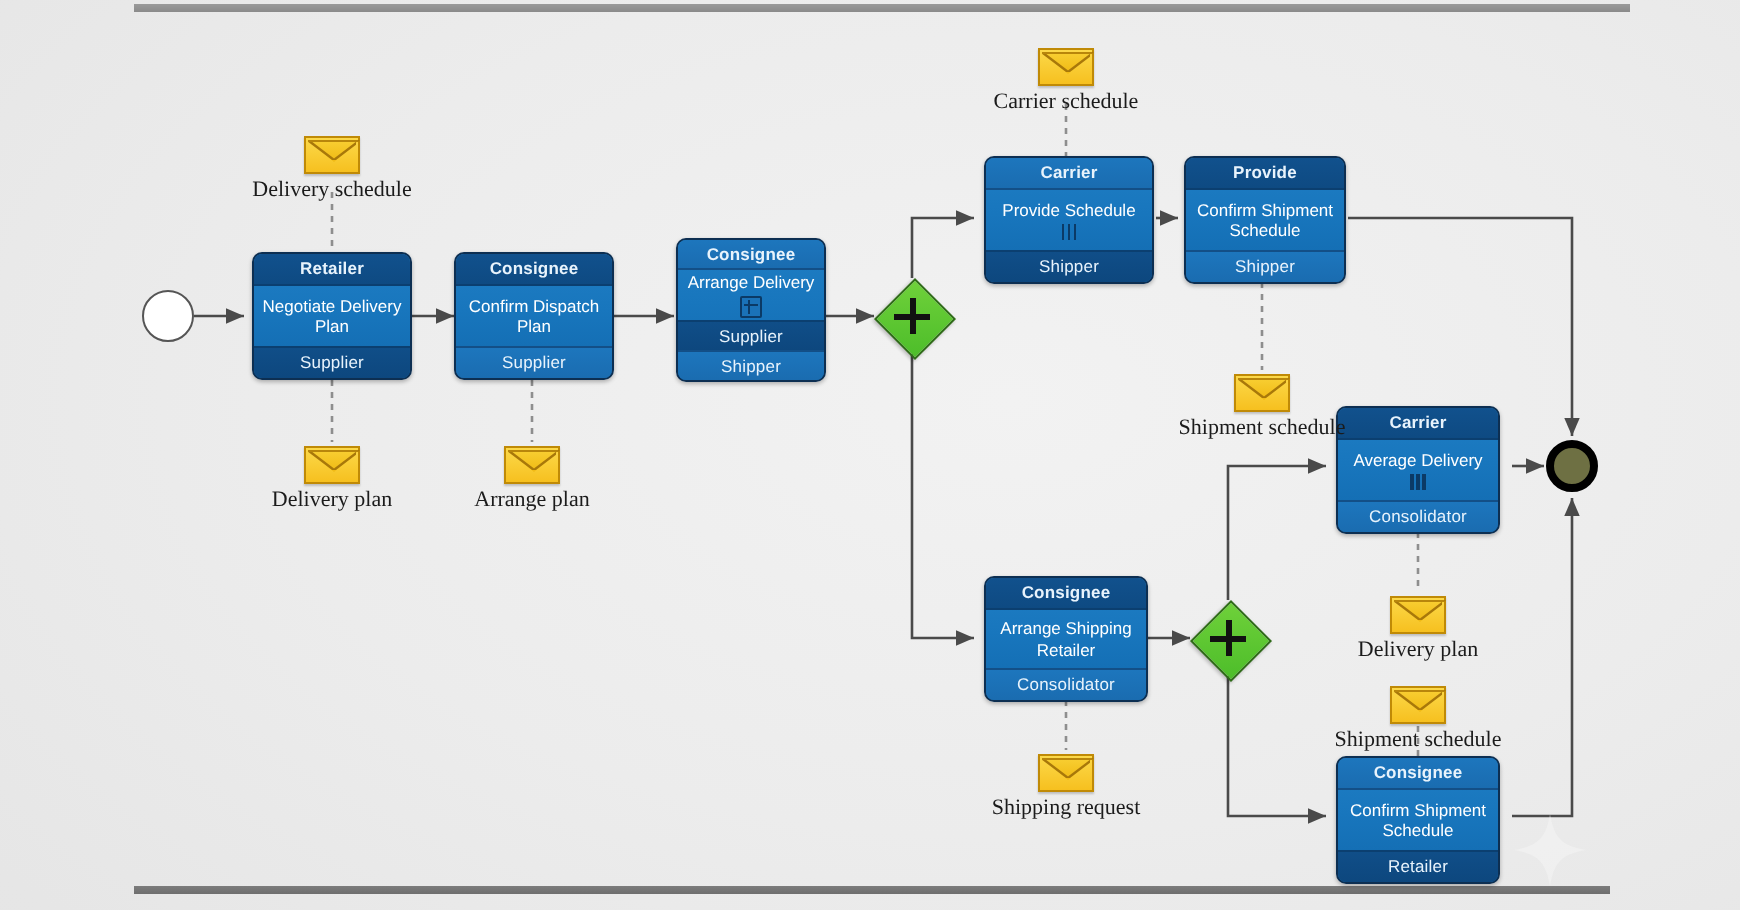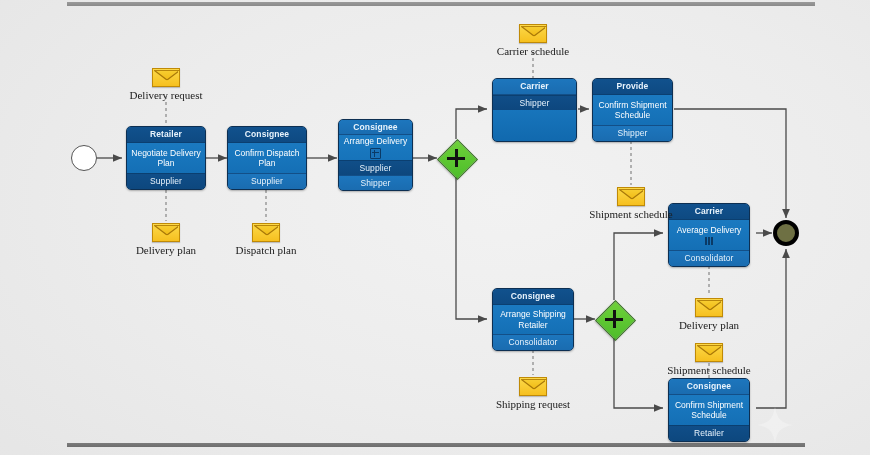--- a/index.html
+++ b/index.html
@@ -239,20 +239,28 @@
     <div class="taskbody">
       <span>Arrange Delivery</span>
       <span class="plusmark"></span>
     </div>
     <div class="lane foot">Supplier</div>
     <div class="lane foot light">Shipper</div>
   </div>
 
   <div class="task" style="left:492px;top:78px;width:85px;height:64px;">
     <div class="lane head light">Carrier</div>
+    <div class="taskbody">
+      <span>Provide Schedule</span>
+      <span class="mi">
+          <i></i>
+          <i></i>
+          <i></i>
+        </span>
+    </div>
     <div class="lane foot">Shipper</div>
   </div>
 
   <div class="task" style="left:592px;top:78px;width:81px;height:64px;">
     <div class="lane head">Provide</div>
     <div class="taskbody">Confirm Shipment Schedule</div>
     <div class="lane foot light">Shipper</div>
   </div>
 
   <div class="task" style="left:668px;top:203px;width:82px;height:64px;">
@@ -281,21 +289,21 @@
   </div>
 
   <div class="msg" style="left:112px;top:68px;width:108px;">
     <div class="env">
         <span class="env-v">
           <svg width="26" height="11" viewBox="0 0 26 11">
             <path d="M0.5,0.5 L13,10 L25.5,0.5" fill="none" stroke="#a8780a" stroke-width="1.2"></path>
           </svg>
         </span>
       </div>
-    <div class="msglabel">Delivery request</div>
+    <div class="msglabel">Delivery schedule</div>
   </div>
 
   <div class="msg" style="left:112px;top:223px;width:108px;">
     <div class="env">
         <span class="env-v">
           <svg width="26" height="11" viewBox="0 0 26 11">
             <path d="M0.5,0.5 L13,10 L25.5,0.5" fill="none" stroke="#a8780a" stroke-width="1.2"></path>
           </svg>
         </span>
       </div>
@@ -303,21 +311,21 @@
   </div>
 
   <div class="msg" style="left:212px;top:223px;width:108px;">
     <div class="env">
         <span class="env-v">
           <svg width="26" height="11" viewBox="0 0 26 11">
             <path d="M0.5,0.5 L13,10 L25.5,0.5" fill="none" stroke="#a8780a" stroke-width="1.2"></path>
           </svg>
         </span>
       </div>
-    <div class="msglabel">Dispatch plan</div>
+    <div class="msglabel">Arrange plan</div>
   </div>
 
   <div class="msg" style="left:479px;top:24px;width:108px;">
     <div class="env">
         <span class="env-v">
           <svg width="26" height="11" viewBox="0 0 26 11">
             <path d="M0.5,0.5 L13,10 L25.5,0.5" fill="none" stroke="#a8780a" stroke-width="1.2"></path>
           </svg>
         </span>
       </div>

